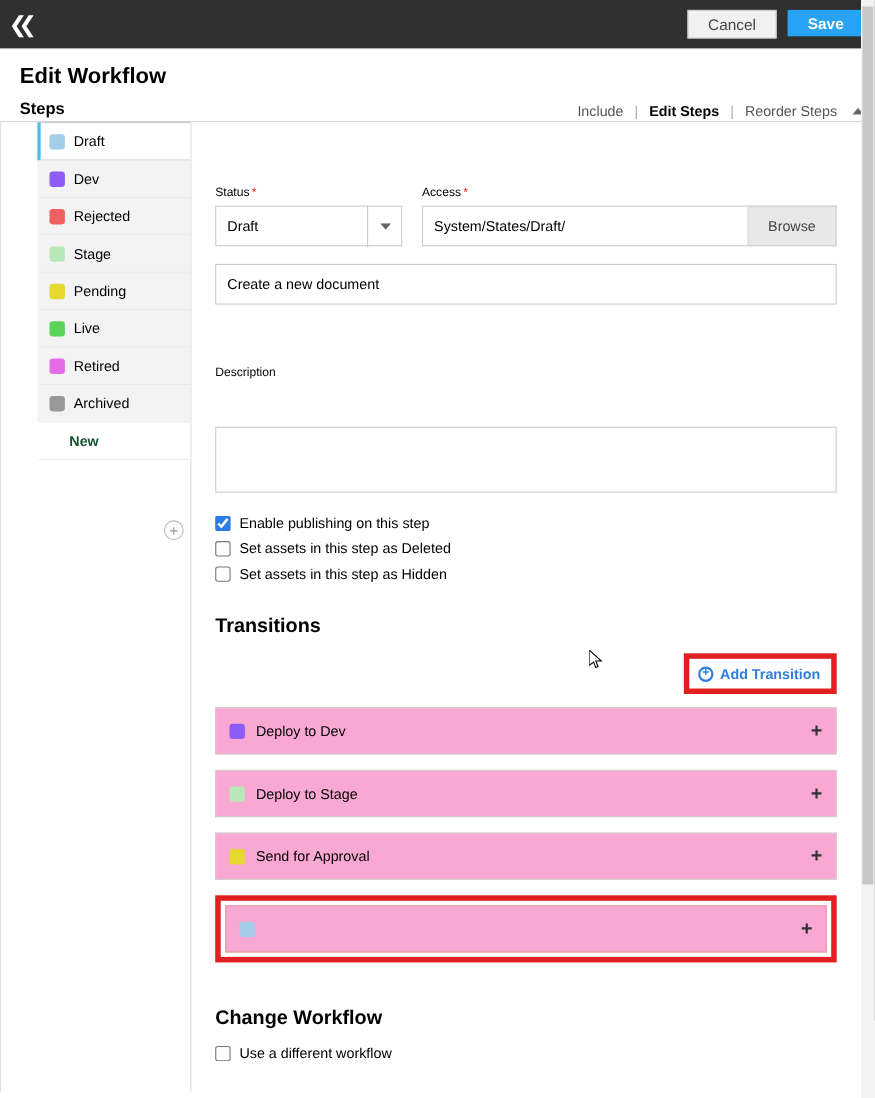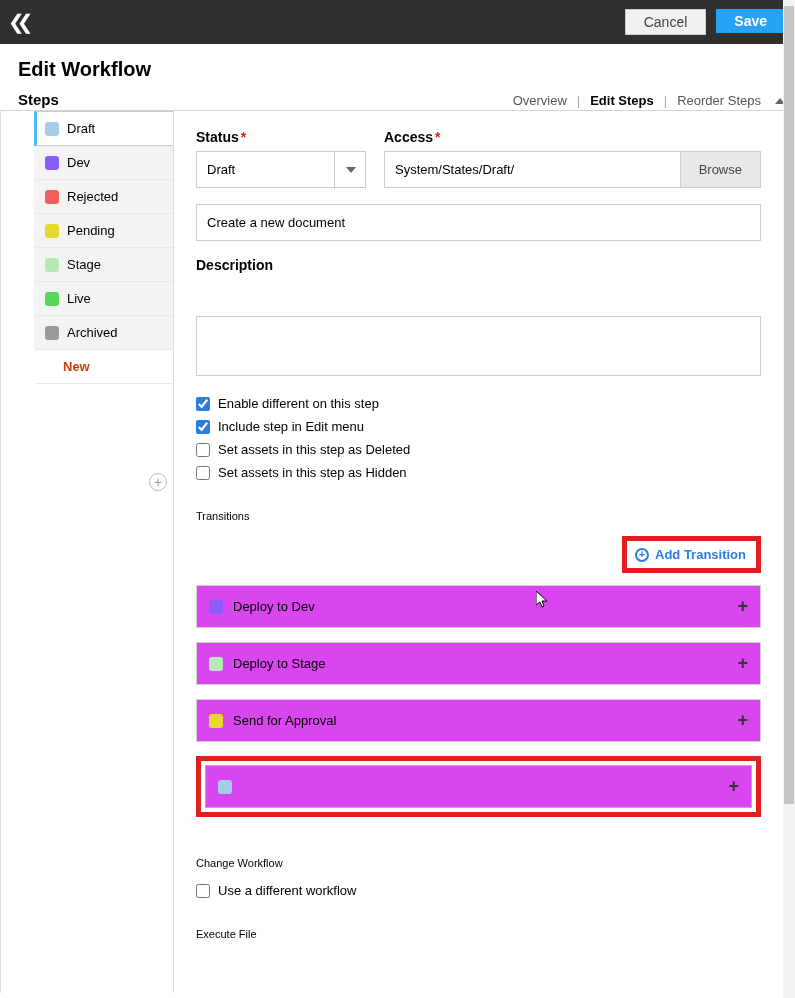--- a/index.html
+++ b/index.html
@@ -16,47 +16,47 @@
 .subheader-right { display: flex; align-items: center; font-size: 13px; gap: 10px; color: #555; }
 .subheader-right span { cursor: pointer; }
 .subheader-right .active { font-weight: bold; color: #000000; }
 .divider { color: #aaa; }
 .caret-up { width:0;height:0;border-left:5px solid transparent;border-right:5px solid transparent;border-bottom:6px solid #666; margin-left:4px; cursor:pointer;}
 .main { display: flex; border-right:6px solid #701a75; border-left:1px solid #e0e0e0; height: calc(998px - 44px - 48px - 24px); padding-left: 33px;}
 .sidebar { width: 140px; border-right: 1px solid #dcdcdc; background: #fff; position:relative;}
 .step-item { display: flex; align-items: center; gap: 8px; padding: 9px 8px; border-bottom: 1px solid #e8e8e8; border-left:3px solid transparent; font-size: 13px; cursor:pointer; background:#f3f3f3;}
 .step-item.selected { background: #fff; border-left: 3px solid #4cbbf5; border-top:1px solid #ccc; border-bottom:1px solid #ccc;}
 .step-item .swatch { width: 14px; height: 14px; border-radius: 3px; flex-shrink: 0; }
-.step-item.new-step { background:#fff; color:#c2410c; font-weight:bold; padding-left:26px;}
+.step-item.new-step { background:#fff; color:#14532d; font-weight:bold; padding-left:26px;}
 .add-step { position:absolute; right:6px; top:362px; width:18px;height:18px;border:1px solid #bbb;border-radius:50%;display:flex;align-items:center;justify-content:center;color:#999;font-size:14px;background:#fff;cursor:pointer;}
 .content { flex:1; padding: 18px 28px 18px 22px; overflow-y:auto; position:relative;}
 .scrollbar-track { position:absolute; right:0; top:0; width:12px; height:100%; background:#f3f3f3;}
 .scrollbar-thumb { position:absolute; right:1px; top:6px; width:10px; height:80%; background:#c6c6c6; border-radius:0;}
 .form-row { display:flex; gap:18px; margin-bottom:16px;}
 .form-group { flex:1; display:flex; flex-direction:column;}
 .form-group.half { flex:0 0 170px;}
-.label { font-size:14px; font-weight:bold; margin-bottom:6px;}
+.label { font-size:11px; font-weight:normal; margin-bottom:6px;margin-top:40px;}
 .label .req { color:#e02020; margin-left:2px;}
 .select-wrap { position:relative; }
 .select-wrap .chev { position:absolute; right:0; top:0; width:32px;height:38px;display:flex;align-items:center;justify-content:center;border-left:1px solid #ccc;}
 .input, .select, .textarea { width:100%; border:1px solid #ccc; font-size:13px; padding:10px 10px; background:#fff;}
 .textarea { height:60px; resize:none;}
 .select { padding-right:34px; cursor:pointer;}
 .browse-group { display:flex; }
 .browse-group .input { flex:1;}
 .browse-group .btn-browse { background:#e8e8e8; border:1px solid #ccc; border-left:none; padding:0 18px; font-size:13px; cursor:pointer; color:#444;}
 .checkbox-row { display:flex; align-items:center; gap:8px; font-size:13px; margin-bottom:8px;}
 .checkbox-row input { width:14px; height:14px; accent-color:#2b7de1; cursor:pointer;}
-.section-label { font-size:11px; font-weight:normal; margin:30px 0 14px;}
+.section-label { font-size:18px; font-weight:bold; margin:30px 0 14px;}
 .trans-header-row { display:flex; justify-content:flex-end; margin-bottom:12px;}
 .add-transition-wrap { border:5px solid #e02020; padding:6px 10px 6px 8px; }
 .add-transition { color:#2b7de1; font-size:13px; font-weight:bold; display:flex; align-items:center; gap:6px; cursor:pointer;}
 .plus-circle { width:14px;height:14px;border:2px solid #2b7de1;border-radius:50%;display:inline-flex;align-items:center;justify-content:center;font-size:11px;line-height:1;}
 .transition-list { display:flex; flex-direction:column; gap:14px;}
-.transition { border:1px solid #cfcfcf; background:#d946ef; padding:10px 12px; display:flex; align-items:center; gap:10px; font-size:13px; position:relative; cursor:pointer;}
+.transition { border:1px solid #cfcfcf; background:#f9a8d4; padding:10px 12px; display:flex; align-items:center; gap:10px; font-size:13px; position:relative; cursor:pointer;}
 .transition .swatch { width:14px;height:14px;border-radius:3px;}
 .transition .plus { margin-left:auto; font-size:18px; font-weight:bold; color:#333;}
 .new-transition-wrap { border:5px solid #e02020; padding:4px;}
 .new-transition-wrap .transition { border:1px solid #e0a0a0;}
 .cursor-ptr { position:absolute; left:362px; top:480px; font-size:16px; pointer-events:none; color:#000;}
 .section-block { margin-top:40px;}
 </style>
 </head>
 <body>
 
@@ -66,21 +66,21 @@
     <button class="btn btn-cancel">Cancel</button>
     <button class="btn btn-save">Save</button>
   </div>
 </div>
 
 <div class="page-title">Edit Workflow</div>
 
 <div class="subheader">
   <div class="subheader-left">Steps</div>
   <div class="subheader-right">
-    <span>Overview</span>
+    <span>Include</span>
     <span class="divider">|</span>
     <span class="active">Edit Steps</span>
     <span class="divider">|</span>
     <span>Reorder Steps</span>
     <div class="caret-up"></div>
   </div>
 </div>
 
 <div class="main">
   <div class="sidebar">
@@ -90,30 +90,34 @@
     </div>
     <div class="step-item">
       <span class="swatch" style="background: rgb(139, 92, 246);"></span>
       <span>Dev</span>
     </div>
     <div class="step-item">
       <span class="swatch" style="background: rgb(240, 96, 96);"></span>
       <span>Rejected</span>
     </div>
     <div class="step-item">
+      <span class="swatch" style="background: rgb(184, 232, 184);"></span>
+      <span>Stage</span>
+    </div>
+    <div class="step-item">
       <span class="swatch" style="background: rgb(231, 216, 46);"></span>
       <span>Pending</span>
     </div>
     <div class="step-item">
-      <span class="swatch" style="background: rgb(184, 232, 184);"></span>
-      <span>Stage</span>
-    </div>
-    <div class="step-item">
       <span class="swatch" style="background: rgb(90, 211, 90);"></span>
       <span>Live</span>
+    </div>
+    <div class="step-item">
+      <span class="swatch" style="background: rgb(230, 107, 230);"></span>
+      <span>Retired</span>
     </div>
     <div class="step-item">
       <span class="swatch" style="background: rgb(153, 153, 153);"></span>
       <span>Archived</span>
     </div>
     <div class="step-item new-step">
       <span>New</span>
     </div>
     <div class="add-step">+</div>
   </div>
@@ -144,25 +148,21 @@
       <input class="input" value="Create a new document" style="">
     </div>
 
     <div class="form-group" style="margin-bottom:20px;gap:37px;">
       <div class="label">Description</div>
       <textarea class="textarea" style=""></textarea>
     </div>
 
     <div class="checkbox-row">
       <input type="checkbox" checked="" style="">
-      <span>Enable different on this step</span>
-    </div>
-    <div class="checkbox-row">
-      <input type="checkbox" checked="" style="">
-      <span>Include step in Edit menu</span>
+      <span>Enable publishing on this step</span>
     </div>
     <div class="checkbox-row">
       <input type="checkbox" style="">
       <span>Set assets in this step as Deleted</span>
     </div>
     <div class="checkbox-row">
       <input type="checkbox" style="">
       <span>Set assets in this step as Hidden</span>
     </div>
 

